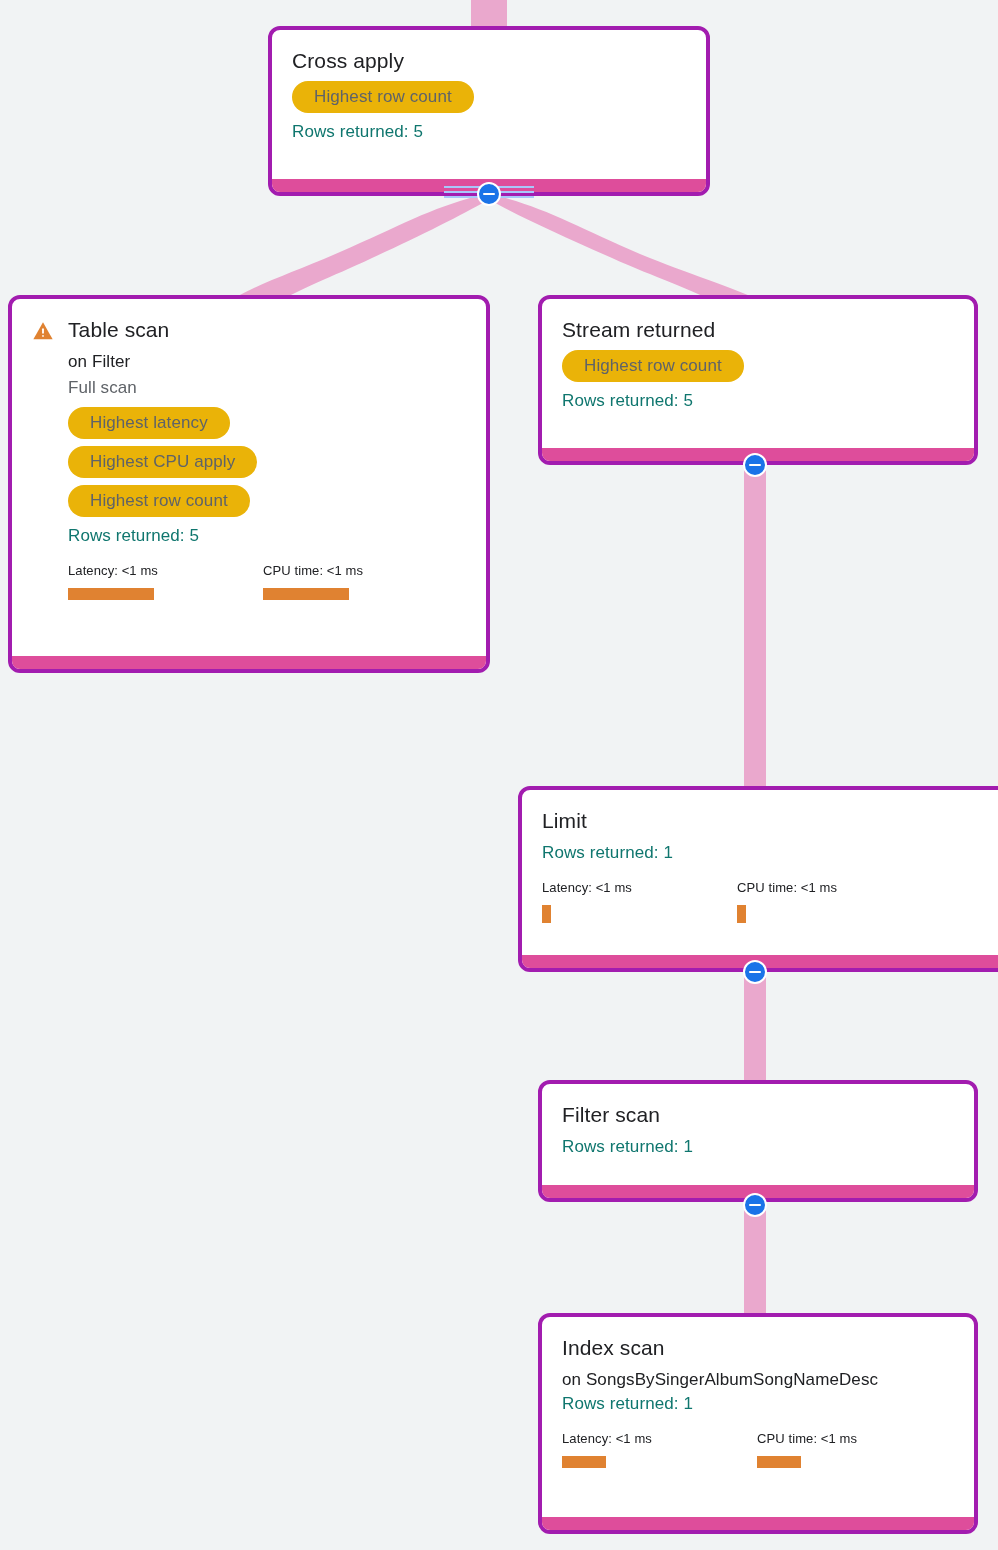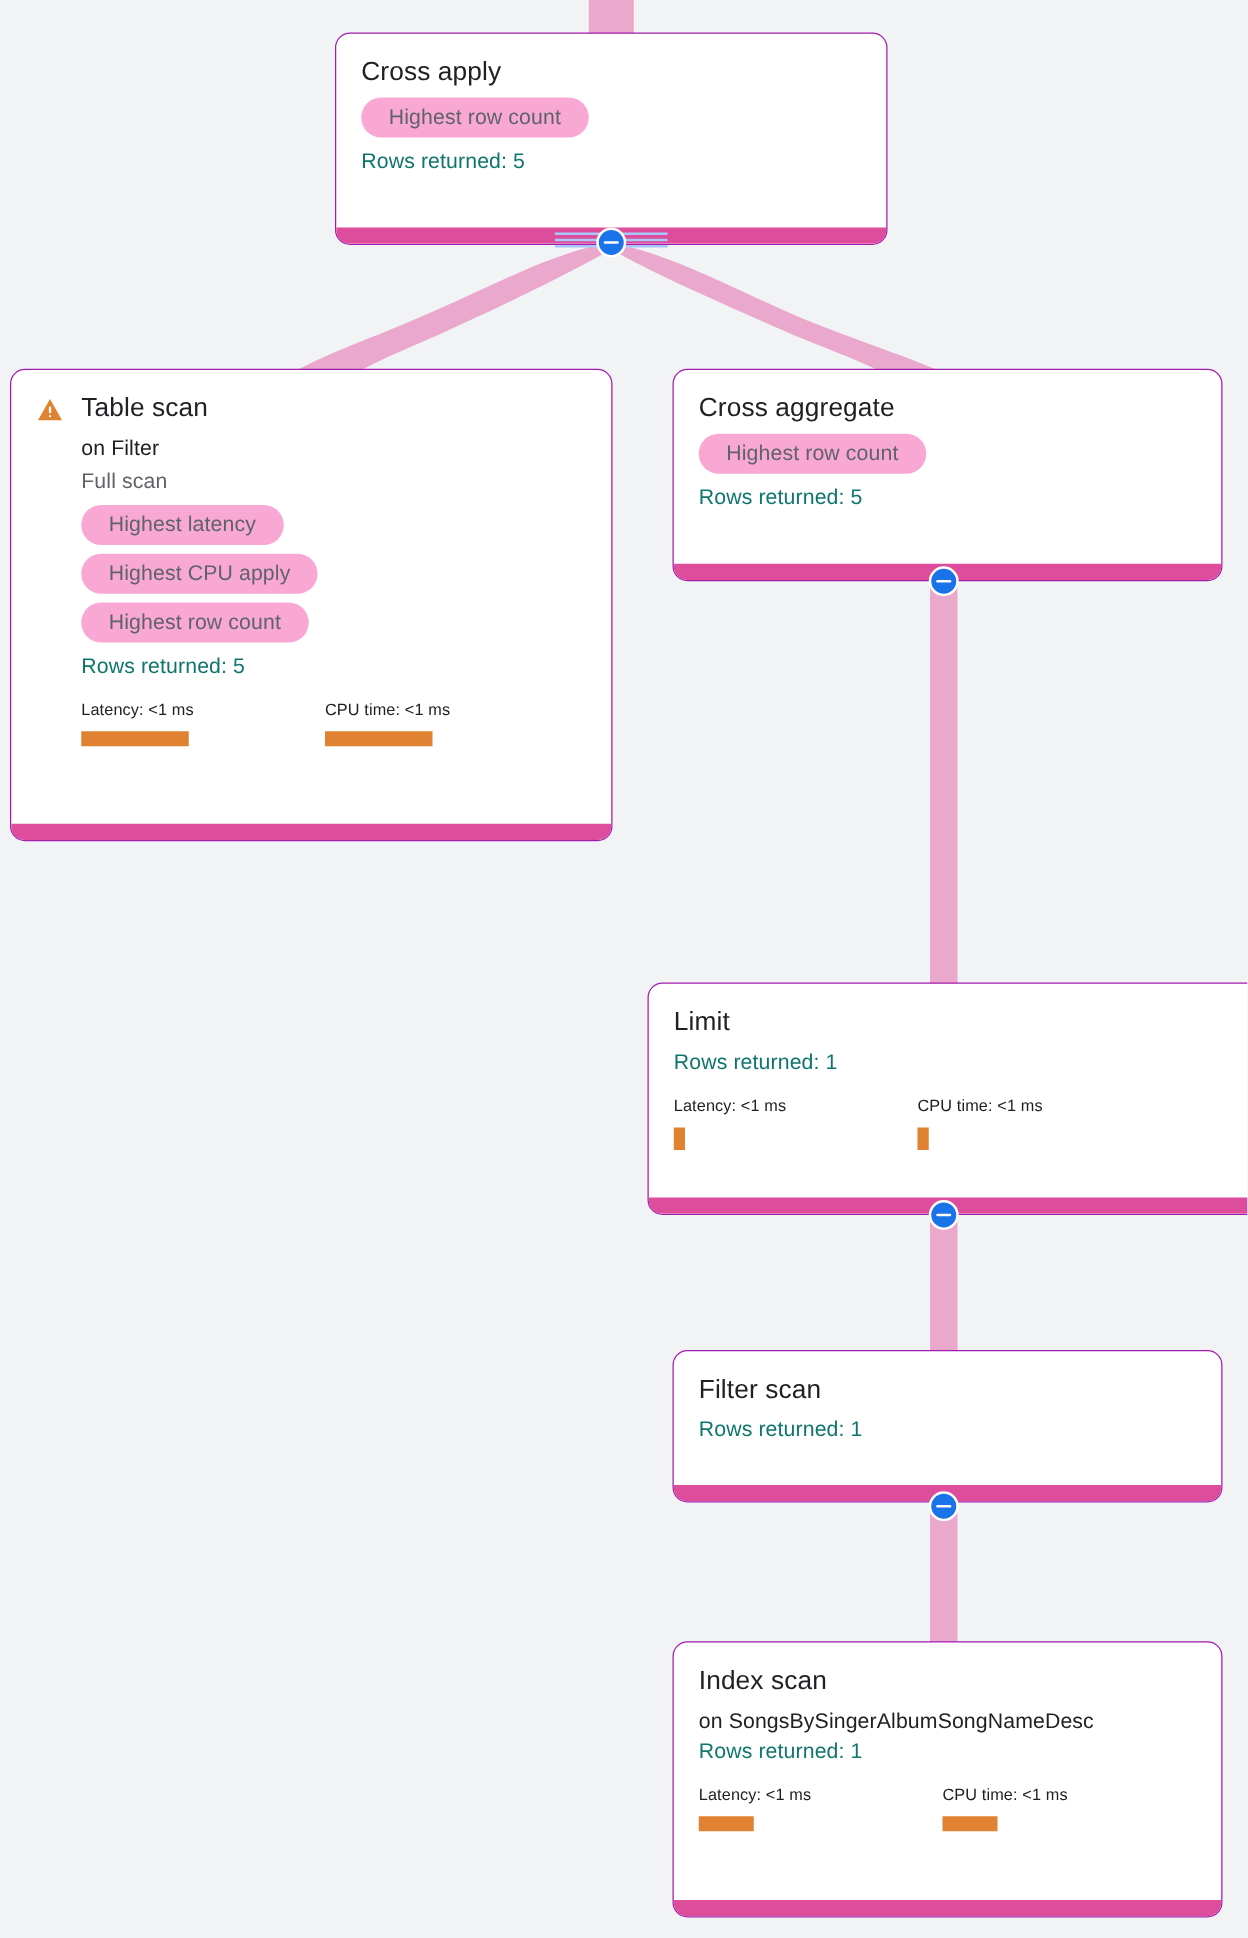--- a/index.html
+++ b/index.html
@@ -20,21 +20,21 @@
     position: absolute;
     left: 0; top: 0;
     width: 998px; height: 1550px;
     pointer-events: none;
   }
 
   
   .node {
     position: absolute;
     background: #ffffff;
-    border: 1px solid #a21caf;
+    border: 4px solid #a21caf;
     border-radius: 12px;
     overflow: hidden;
     display: flex;
     flex-direction: column;
   }
   .node-body {
     flex: 1 1 auto;
     padding: 18px 20px 14px 20px;
     position: relative;
   }
@@ -65,21 +65,21 @@
     color: #202124;
     line-height: 24px;
     margin-top: 7px;
     letter-spacing: .1px;
   }
   .node-sub.muted { color: #5f6368; margin-top: 2px; }
 
   .chips { margin-top: 7px; }
   .chip {
     display: inline-block;
-    background: #f9a8d4;
+    background: #eab308;
     color: #5f6368;
     border-radius: 16px;
     font-size: 17px;
     line-height: 20px;
     padding: 6px 22px;
     margin-bottom: 7px;
     letter-spacing: .1px;
   }
   .rows {
     font-size: 17px;
@@ -219,21 +219,21 @@
           <div class="metric-bar" style="width:86px;"></div>
         </div>
       </div>
     </div>
     <div class="node-accent"></div>
   </div>
 
   <div class="node" style="left:538px; top:295px; width:440px; height:170px;">
     <div class="node-body">
       <div class="node-title-row">
-        <div class="node-title">Cross aggregate</div>
+        <div class="node-title">Stream returned</div>
       </div>
       <div class="chips">
         <span class="chip">Highest row count</span>
       </div>
       <div class="rows">Rows returned: 5</div>
     </div>
     <div class="node-accent"></div>
   </div>
   <div class="toggle" title="Collapse" style="left:743px; top:453px;">
     <span class="minus"></span>

